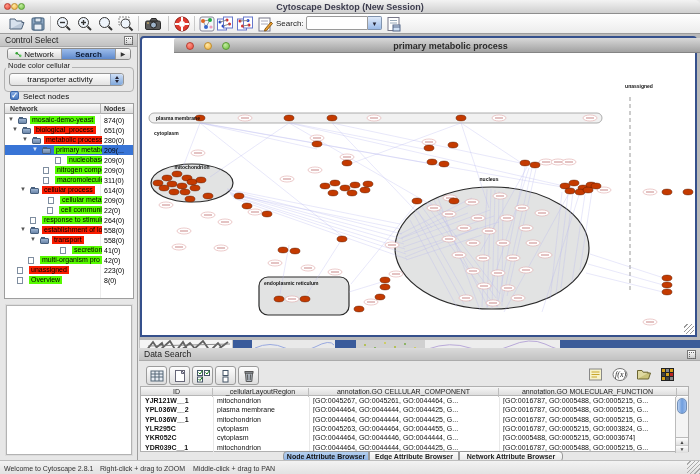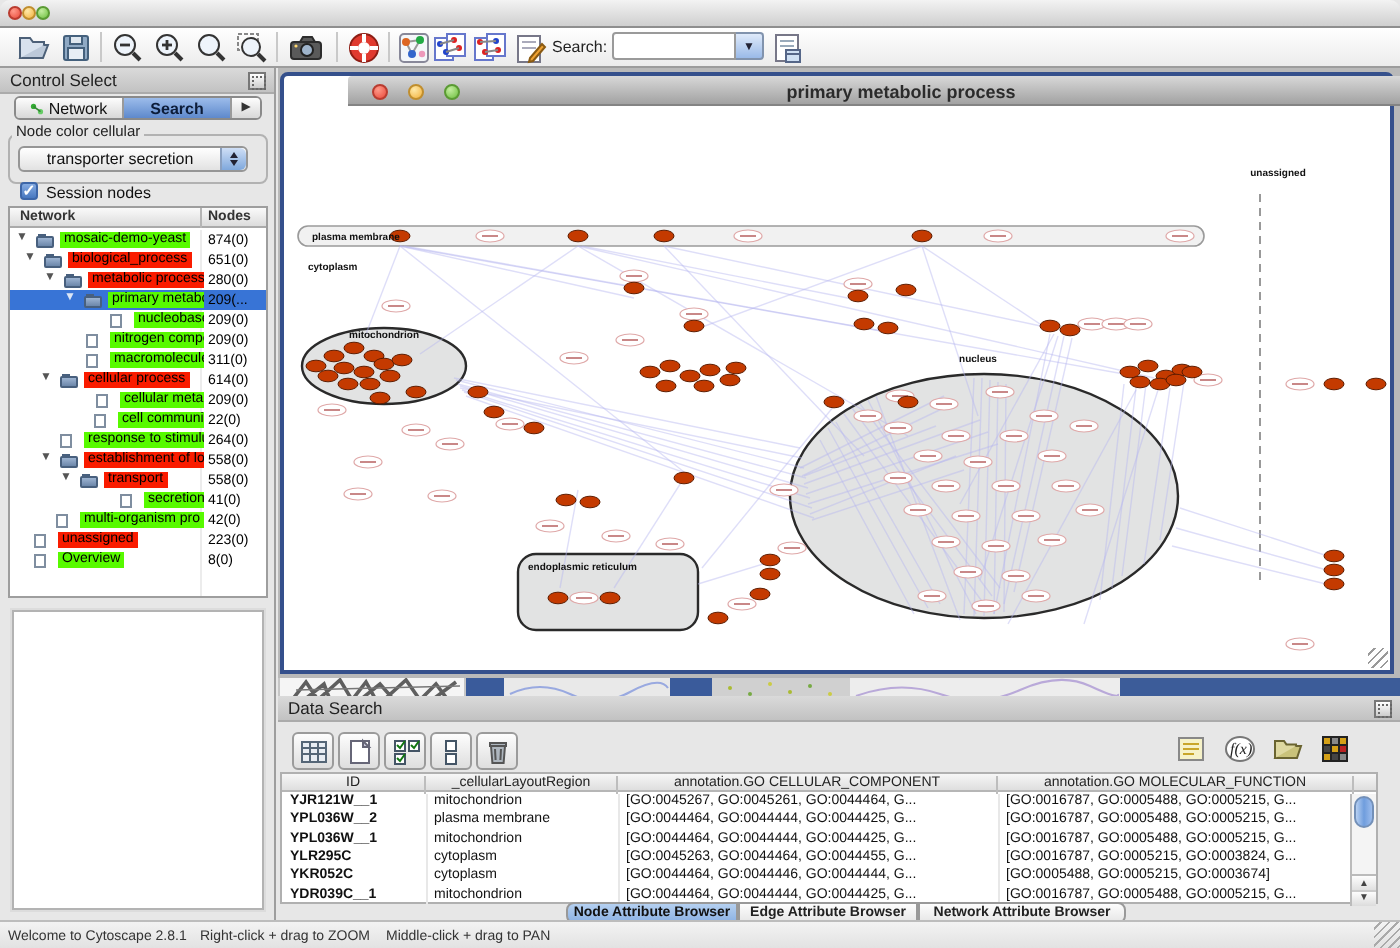--- a/index.html
+++ b/index.html
@@ -111,20 +111,21 @@
 </style>
 </head>
 <body>
 
 <div class="app">
 
   <div class="titlebar">
     <span class="tl r"></span>
     <span class="tl y"></span>
     <span class="tl g"></span>
+    <div class="apptitle">Cytoscape Desktop (New Session)</div>
   </div>
 
   <div class="toolbar">
     <span class="ticon" style="left:8px"><svg viewBox="0 0 18 18">
           <path d="M2 14 L4.5 7.5 L16 7.5 L13.5 14 Z" fill="#bcc9d9" stroke="#4c6078"></path>
           <path d="M2 14 L2 4 L7 4 L8.5 6 L14 6 L14 7.5" fill="#d8e2ee" stroke="#4c6078"></path>
         </svg></span>
     <span class="ticon" style="left:29px"><svg viewBox="0 0 18 18">
           <rect x="3" y="3" width="12" height="12" rx="1" fill="#8fa9c4" stroke="#44607c"></rect>
           <rect x="6" y="3" width="6" height="4" fill="#dfe7ef" stroke="#44607c"></rect>
@@ -223,24 +224,24 @@
       <div class="tabseg"><svg class="nettabico" viewBox="0 0 8 8">
             <circle cx="2" cy="2.5" r="1.5" fill="#3a3"></circle>
             <circle cx="6" cy="5.5" r="1.5" fill="#6c6"></circle>
             <line x1="2" y1="2.5" x2="6" y2="5.5" stroke="#383"></line>
           </svg><span>Network</span></div>
       <div class="tabseg sel"><span>Search</span></div>
       <div class="tabseg arrow">▶</div>
     </div>
     <div class="groupframe"></div>
     <div class="grouplegend">Node color cellular</div>
-    <div class="combo"><span>transporter secretion</span><span class="combocap"></span></div>
+    <div class="combo"><span>transporter activity</span><span class="combocap"></span></div>
     <div class="checkrow">
       <span class="checkbox">✓</span>
-      <span class="checklabel">Session nodes</span>
+      <span class="checklabel">Select nodes</span>
     </div>
     <div class="treepanel">
       <div class="treehead">
         <span class="c1">Network</span>
         <span class="cd"></span>
         <span class="c2">Nodes</span>
       </div>
       <div class="treerows" id="tree-rows">
           <div class="treecoldiv"></div>
           <div class="trow" style="top: 0px;">

